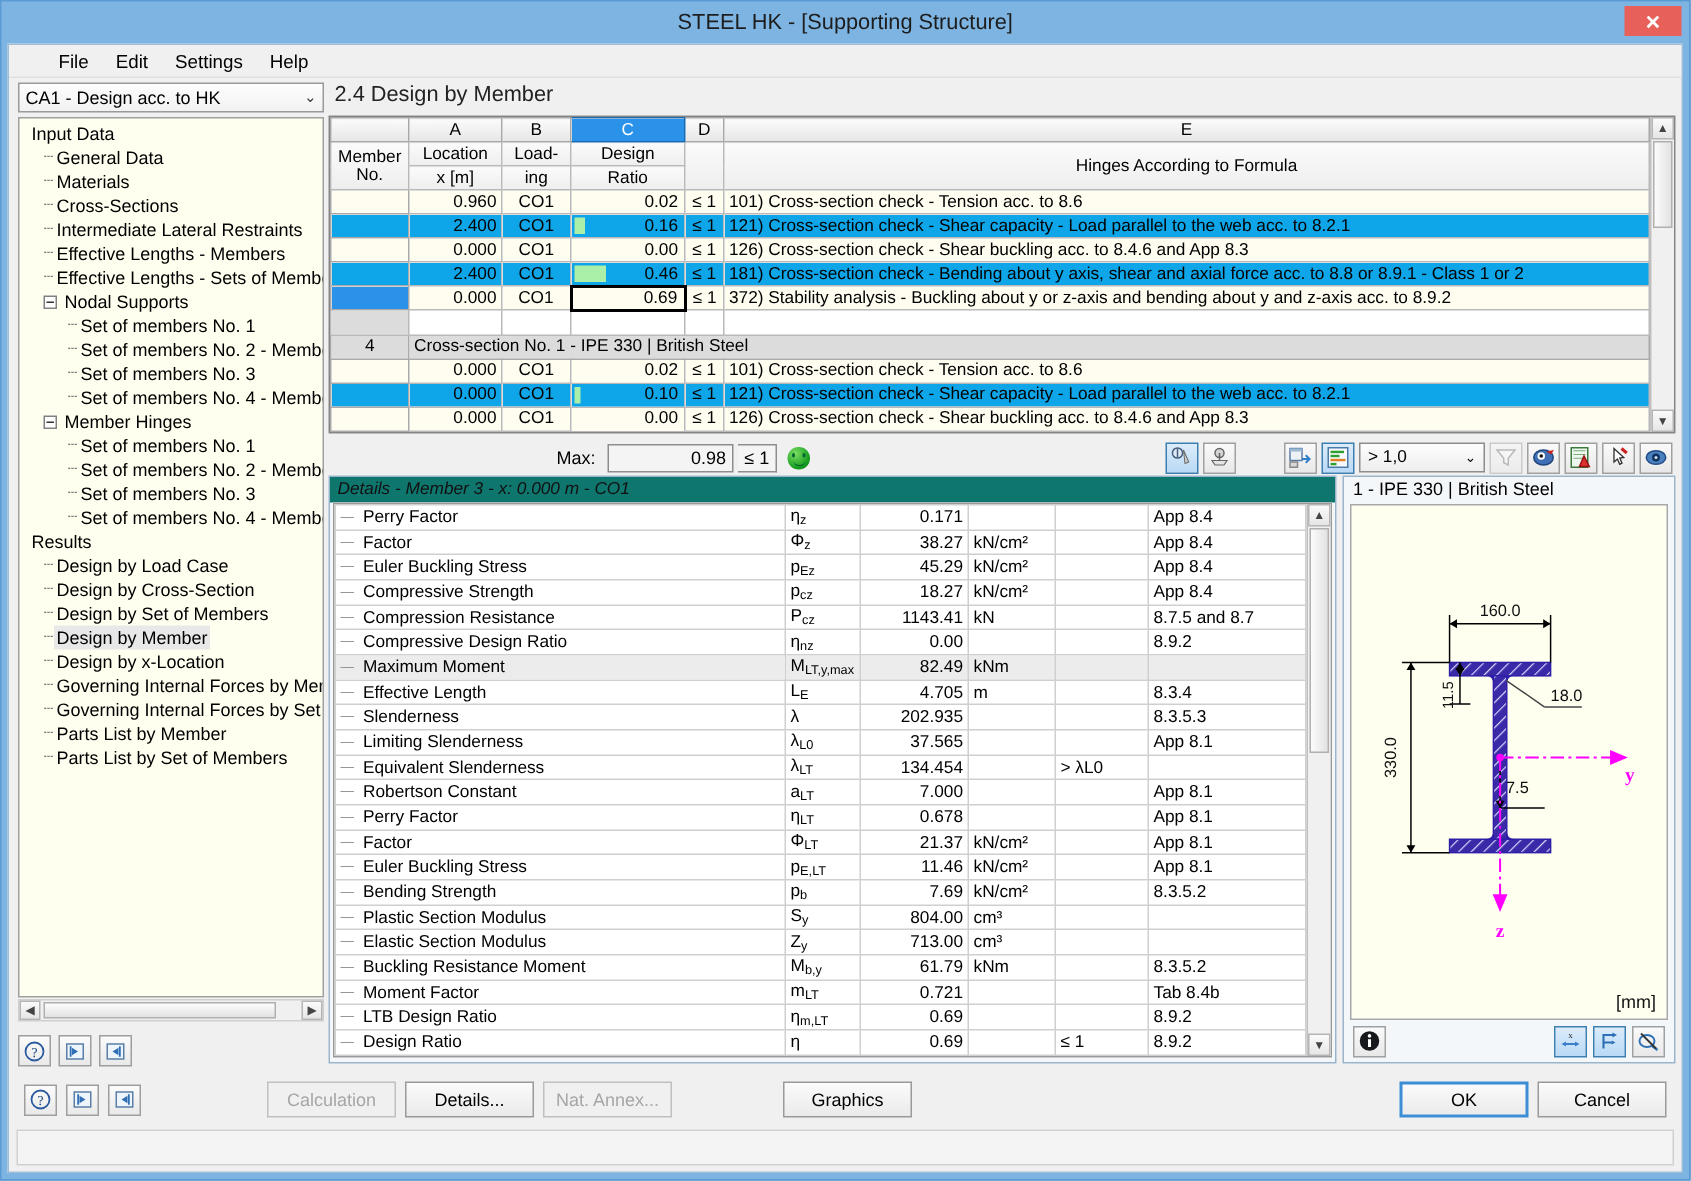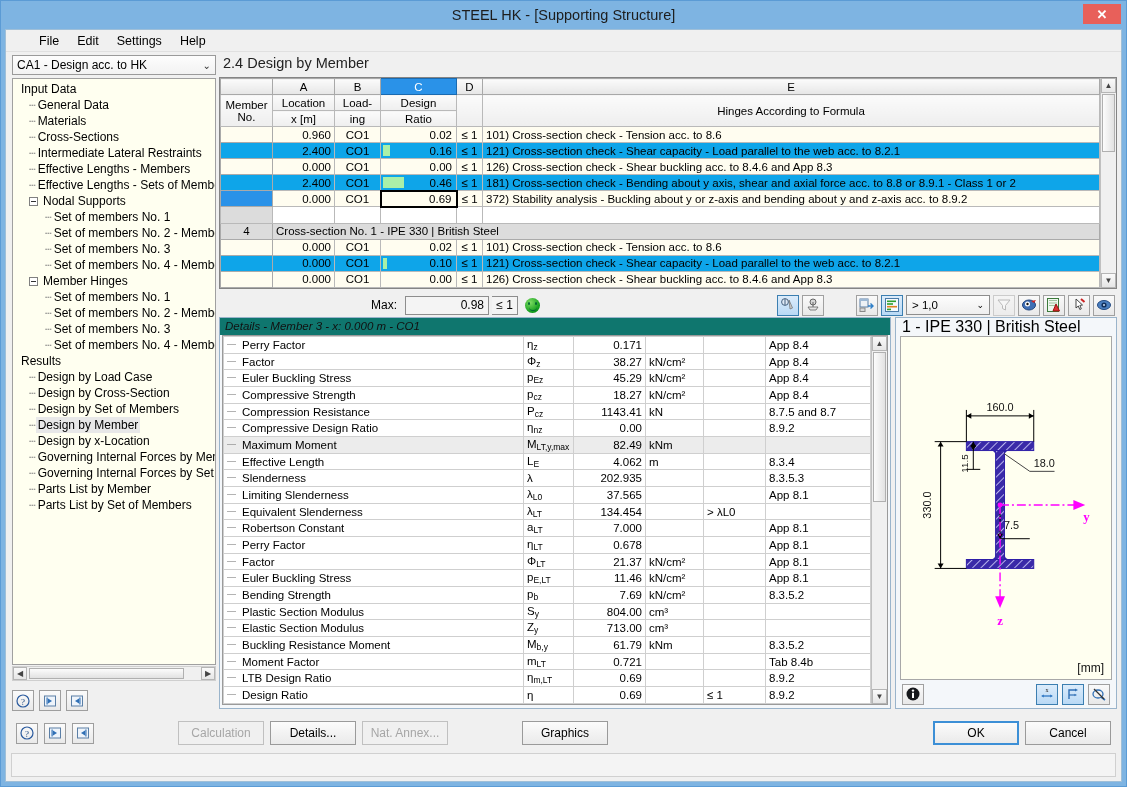--- a/index.html
+++ b/index.html
@@ -347,21 +347,21 @@
   .sub { font-size: 8.5px; vertical-align: -2px; }
   
   .xsec {
     width: 222px; flex: 0 0 222px;
     border: 1px solid #9ab4cb;
     background: #f4f7fa;
     display: flex; flex-direction: column;
   }
   .xsec-title {
     height: 18px; flex: 0 0 18px;
-    font-size: 16px; padding-left: 6px; line-height: 17px;
+    font-size: 12px; padding-left: 6px; line-height: 17px;
   }
   .xsec-canvas {
     flex: 1 1 auto;
     margin: 0 4px;
     background: #fffff0;
     border: 1px solid #a8a8a8;
     position: relative;
     overflow: hidden;
   }
   .unitlbl {
@@ -832,21 +832,21 @@
                       <td class="dlabel">Maximum Moment</td>
                       <td><span>M</span><span class="sub">LT,y,max</span></td>
                       <td class="num">82.49</td>
                       <td>kNm</td>
                       <td></td>
                       <td></td>
                     </tr>
                     <tr>
                       <td class="dlabel">Effective Length</td>
                       <td><span>L</span><span class="sub">E</span></td>
-                      <td class="num">4.062</td>
+                      <td class="num">4.705</td>
                       <td>m</td>
                       <td></td>
                       <td>8.3.4</td>
                     </tr>
                     <tr>
                       <td class="dlabel">Slenderness</td>
                       <td><span>λ</span></td>
                       <td class="num">202.935</td>
                       <td></td>
                       <td></td>

